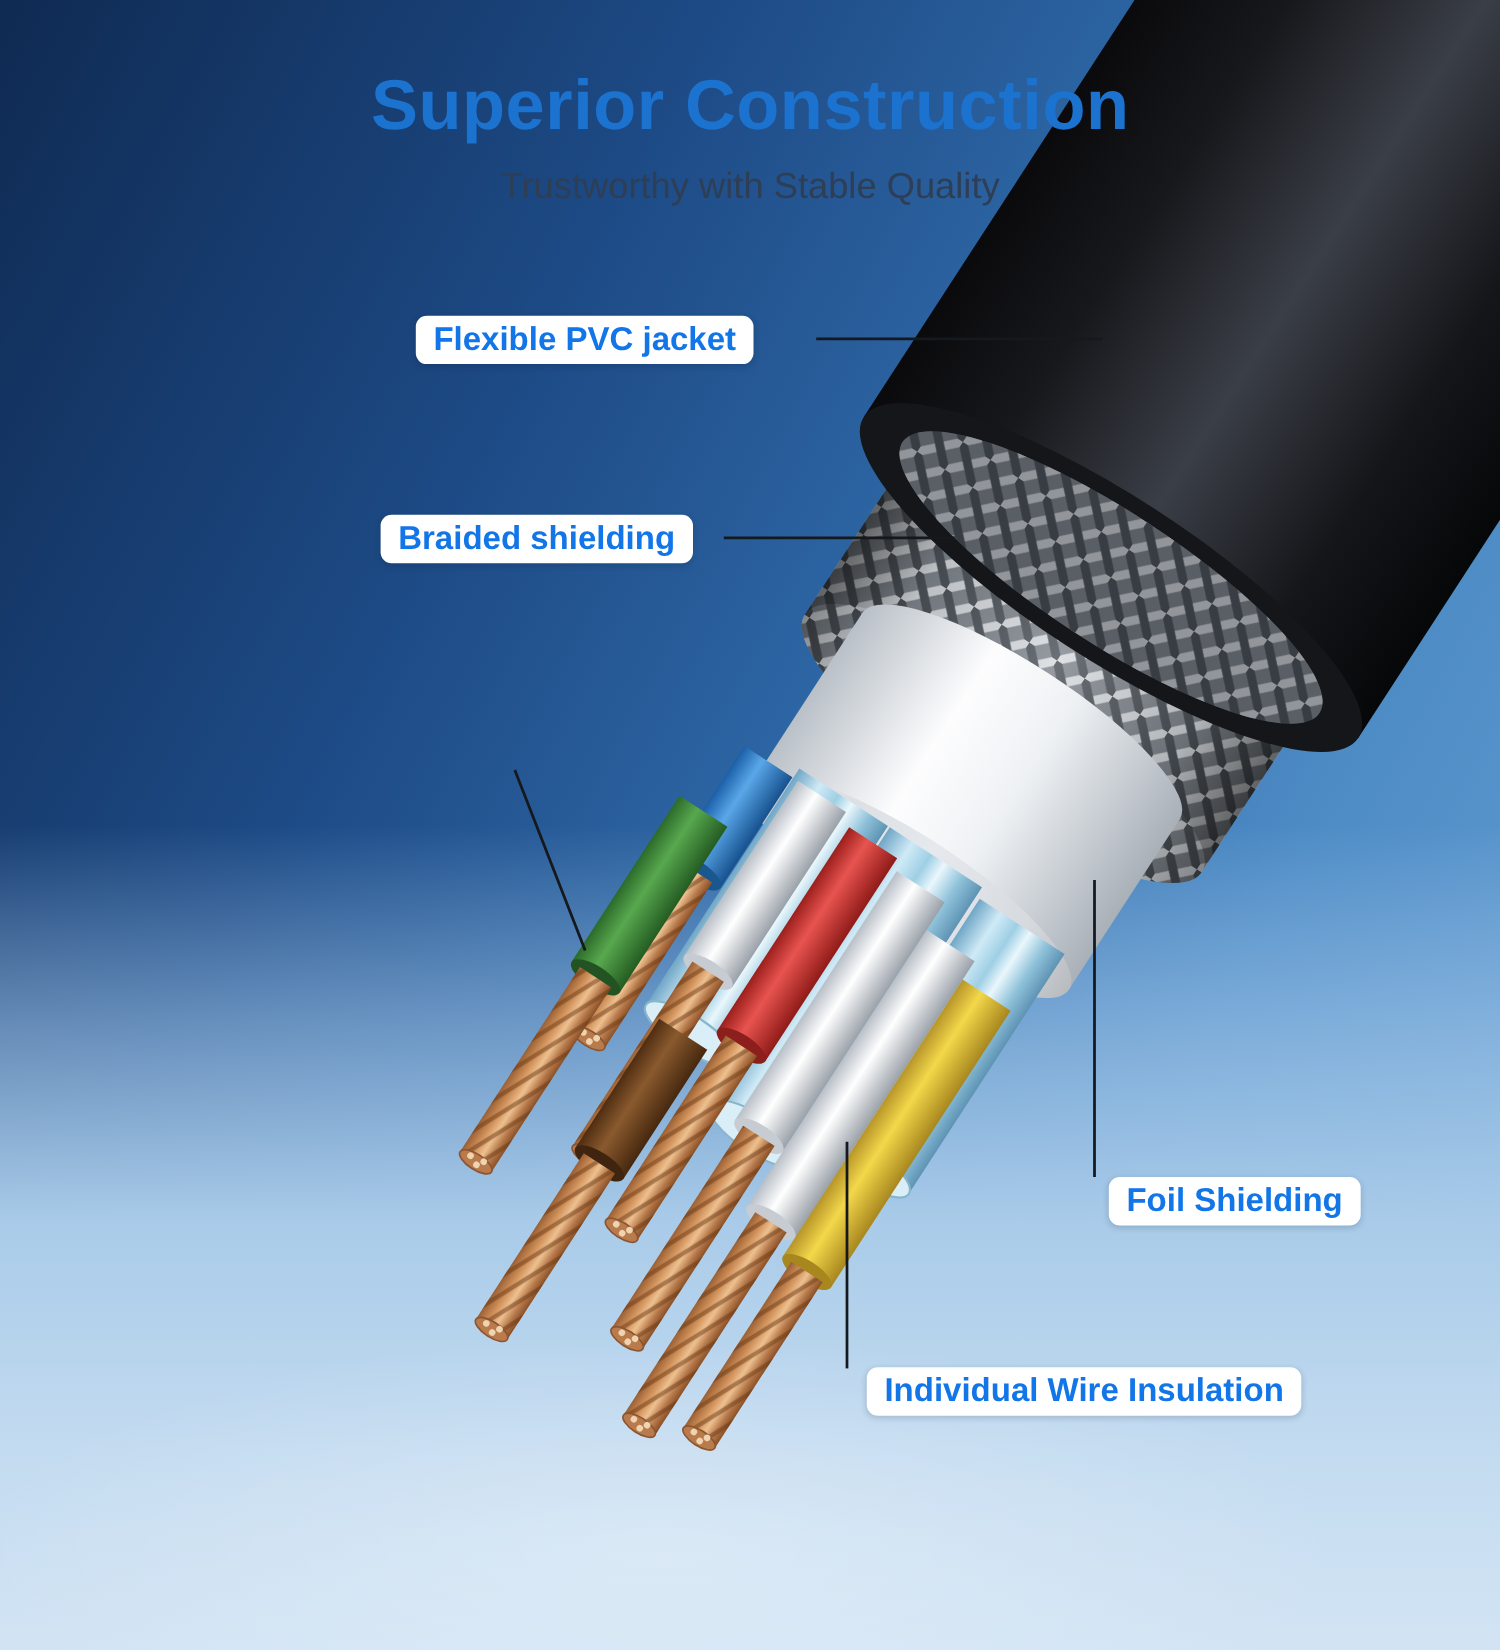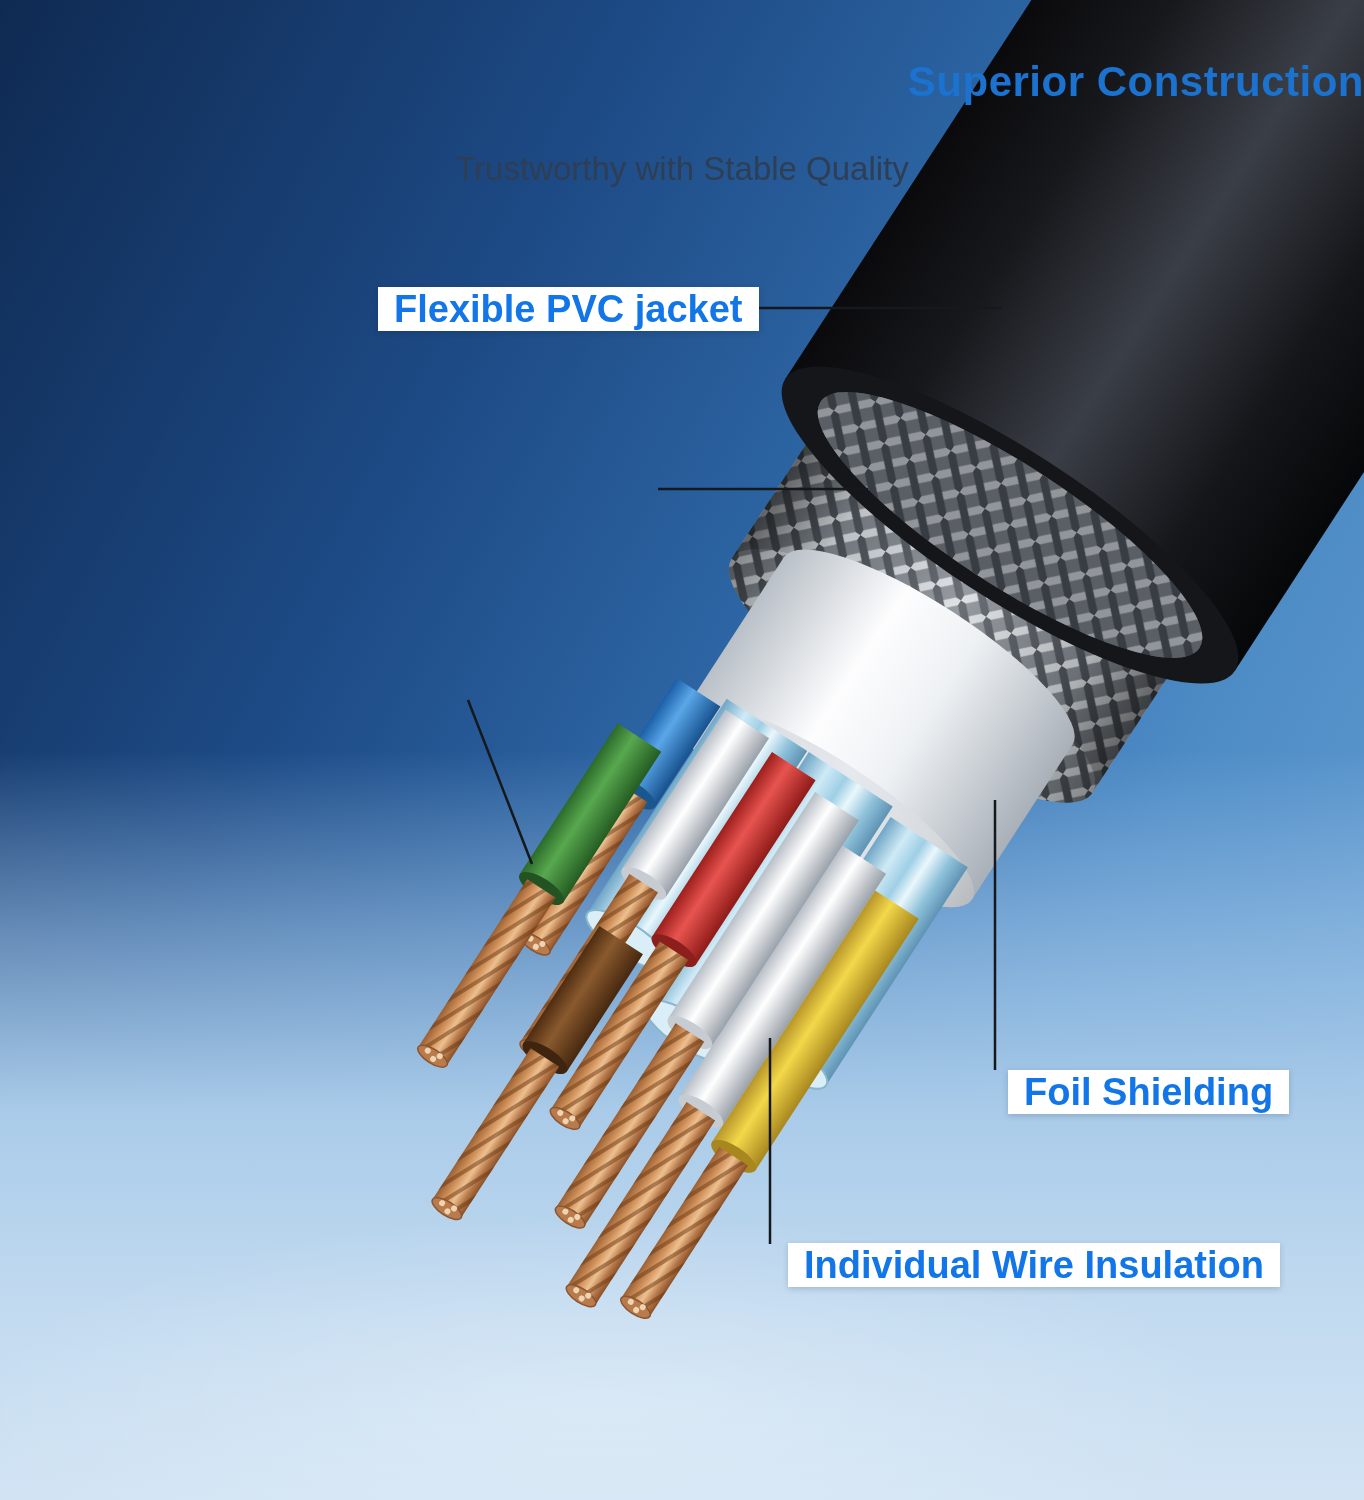--- a/index.html
+++ b/index.html
@@ -5,33 +5,34 @@
   html,body{margin:0;padding:0;background:#0e2a50;}
   .stage{
     position:relative;width:1364px;height:1500px;overflow:hidden;
     font-family:"Liberation Sans",sans-serif;
     background:
       radial-gradient(900px 280px at 44% 94%, rgba(255,255,255,0.30), rgba(255,255,255,0) 70%),
       linear-gradient(180deg, rgba(160,198,232,0) 50%, rgba(163,199,233,0.55) 62%, #a9cbe9 74%, #c3dbf0 88%, #d2e4f4 100%),
       linear-gradient(118deg, #0f2a52 0%, #1d4a85 30%, #2f69a8 52%, #4e8cc6 74%, #6ba3d6 100%);
   }
   .title{
-    position:absolute;top:58px;left:0;right:0;text-align:right;
-    font-size:42px;font-weight:bold;color:#1b72cf;letter-spacing:0.5px;
+    position:absolute;top:58px;left:0;right:0;text-align:center;
+    font-size:64px;font-weight:bold;color:#1b72cf;letter-spacing:0.5px;
   }
   .subtitle{
     position:absolute;top:150px;left:0;right:0;text-align:center;
     font-size:33px;font-weight:500;color:#2e3e55;
   }
   .art{position:absolute;left:0;top:0;}
   .callout{
     position:absolute;background:#ffffff;color:#1276e8;
-    font-size:38px;font-weight:bold;line-height:32px;
+    font-size:30px;font-weight:bold;line-height:32px;
     padding:6px 16px;white-space:nowrap;
     box-shadow:0 2px 6px rgba(8,28,58,0.18);
+    border-radius:10px;
   }
   .pvc{left:378px;top:287px}
   .braided{left:346px;top:468px}
   .copper{left:62px;top:672px}
   .foil{left:1008px;top:1070px}
   .insulation{left:788px;top:1243px}
 </style>
 </head>
 <body>
 
@@ -241,16 +242,17 @@
       <line x1="468" y1="700" x2="532" y2="864"></line>
       <line x1="995" y1="1070" x2="995" y2="800"></line>
       <line x1="770" y1="1244" x2="770" y2="1038"></line>
     </g>
   </svg>
 
   <div class="title">Superior Construction</div>
   <div class="subtitle">Trustworthy with Stable Quality</div>
 
   <div class="callout pvc">Flexible PVC jacket</div>
+  <div class="callout braided">Braided shielding</div>
   <div class="callout insulation">Individual Wire Insulation</div>
   <div class="callout foil">Foil Shielding</div>
 
 </div>
 
 </body></html>

